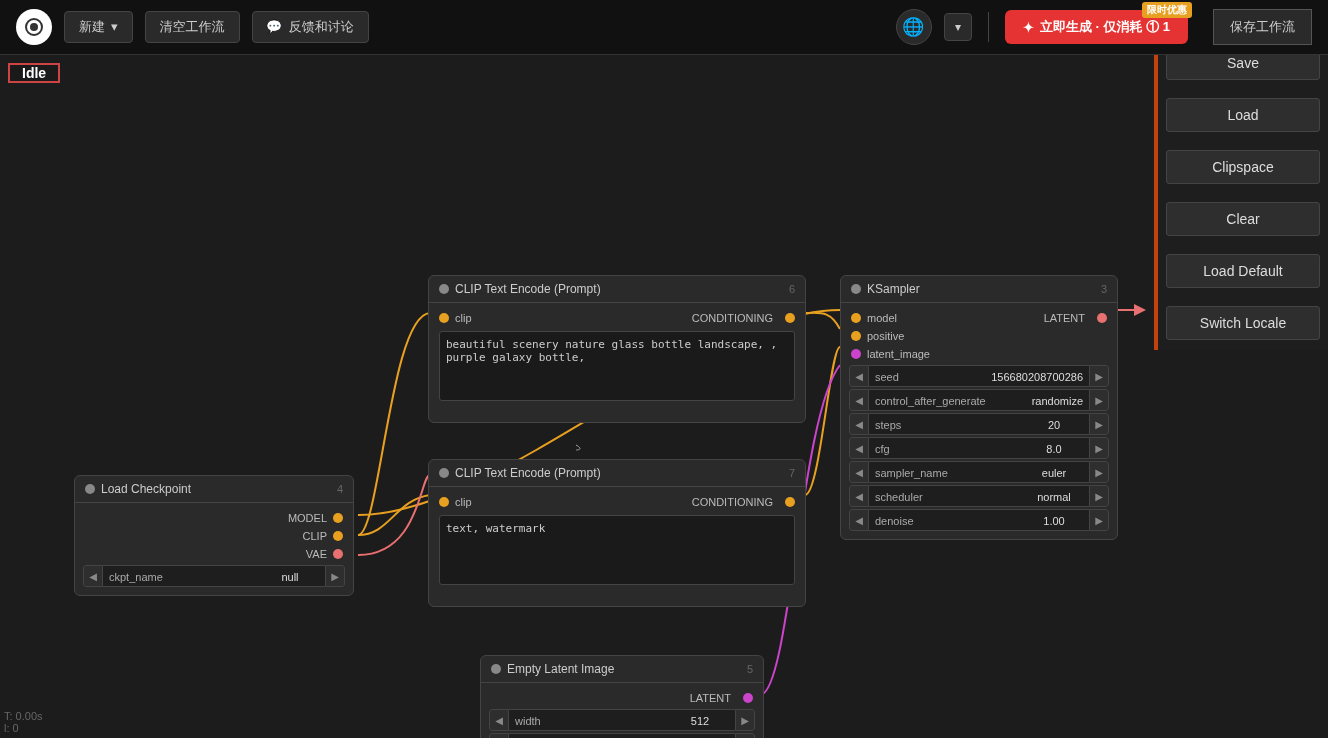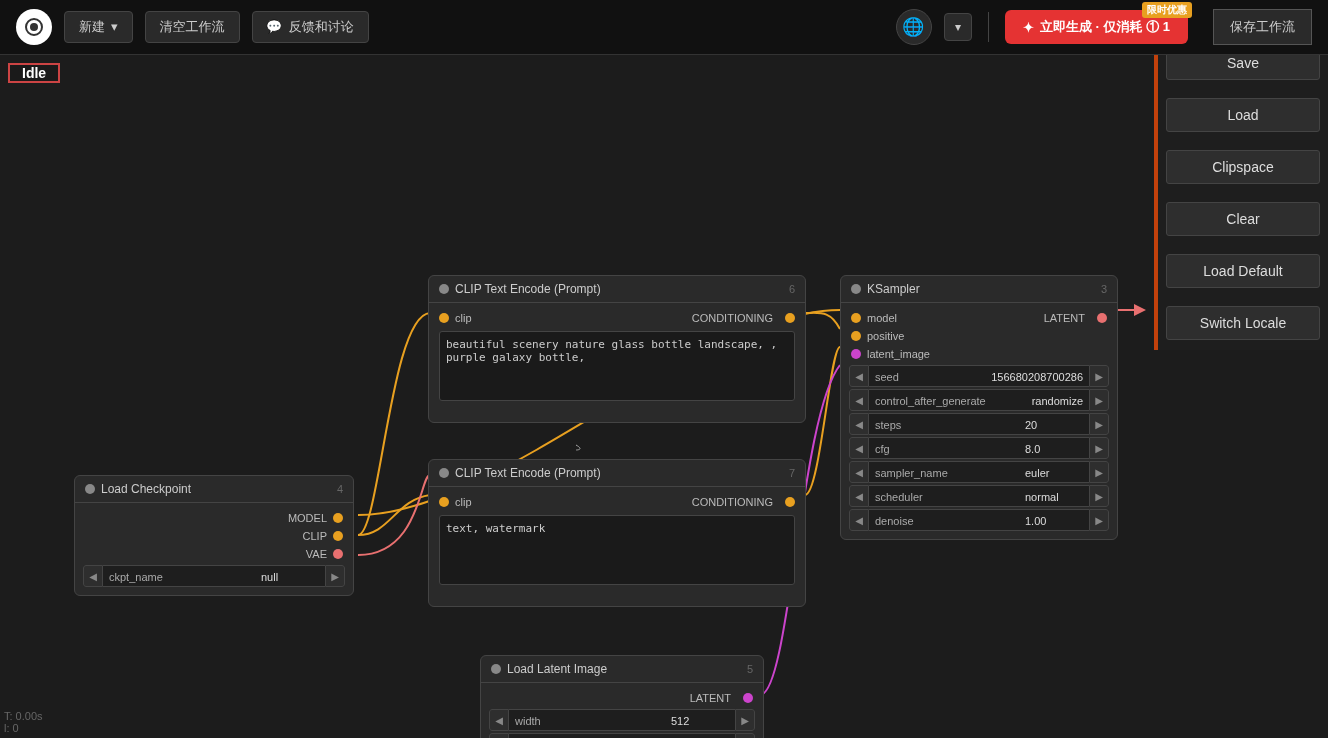--- a/index.html
+++ b/index.html
@@ -260,21 +260,21 @@
       line-height: 22px;
     }
     .ctrl-row .ctrl-value {
       padding: 0 6px;
       font-size: 11px;
       color: #ddd;
       border-top: 1px solid #444;
       border-bottom: 1px solid #444;
       height: 22px;
       line-height: 22px;
-      text-align: left;
+      text-align: center;
       min-width: 70px;
     }
 
     
     .wires-svg {
       position: absolute;
       top: 0; left: 0;
       width: 100%; height: 100%;
       pointer-events: none;
       z-index: 1;
@@ -501,21 +501,21 @@
           <span class="ctrl-value">1.00</span>
           <div class="ctrl-arrow right">▶</div>
         </div>
       </div>
     </div>
 
     <div class="node" style="left:480px; top:600px; width:284px;">
       <div class="node-header">
         <div class="node-header-left">
           <div class="node-dot" style="background:#888;"></div>
-          <span class="node-title">Load Latent Image</span>
+          <span class="node-title">Empty Latent Image</span>
         </div>
         <span class="node-id">5</span>
       </div>
       <div class="node-body">
         <div class="port-row output">
           <span class="port-label">LATENT</span>
           <div class="port-circle" style="background:#cc44cc; margin-left:6px;"></div>
         </div>
         <div class="ctrl-row">
           <div class="ctrl-arrow">◀</div>

